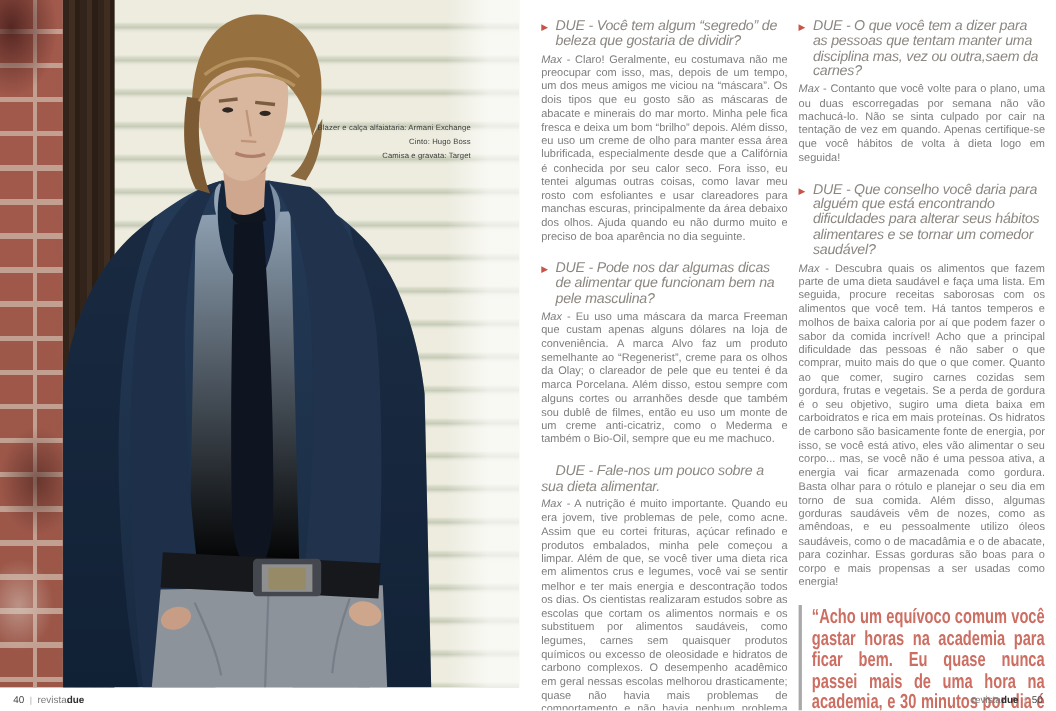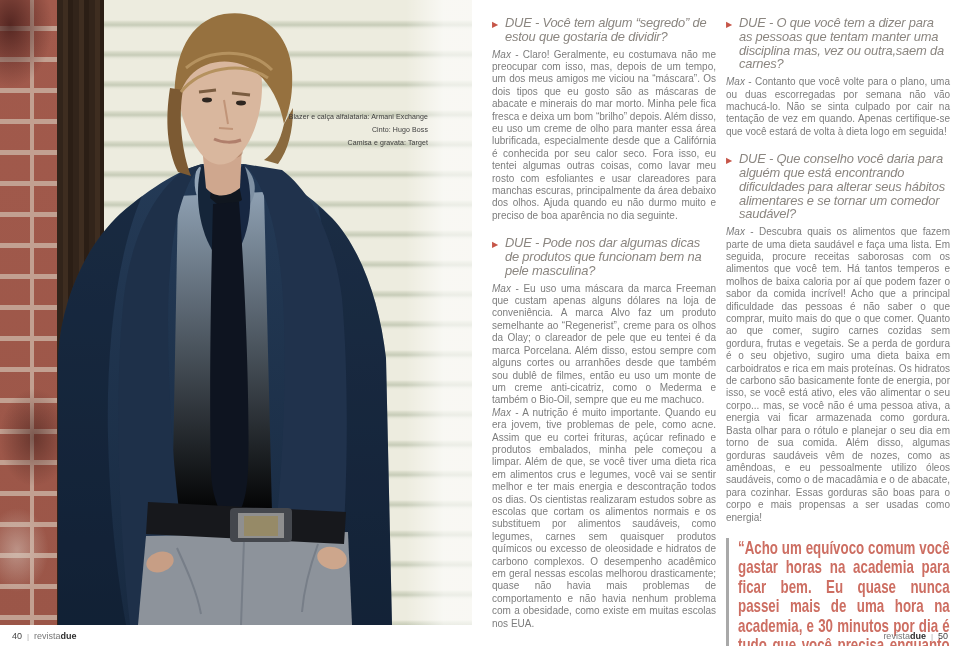--- a/index.html
+++ b/index.html
@@ -152,51 +152,54 @@
       <div>Blazer e calça alfaiataria: Armani Exchange</div>
       <div>Cinto: Hugo Boss</div>
       <div>Camisa e gravata: Target</div>
     </div>
   </div>
 
   <div class="col col1">
 
     <div class="question first">
       <span class="q-arrow">▶</span>
-      <span>DUE - Você tem algum “segredo” de estou que gostaria de dividir?</span>
+      <span>DUE - Você tem algum “segredo” de beleza que gostaria de dividir?</span>
     </div>
     <p class="answer">
       <em class="speaker">Max</em>
       <span>- Claro! Geralmente, eu costumava não me preocupar com isso, mas, depois de um tempo, um dos meus amigos me viciou na “máscara”. Os dois tipos que eu gosto são as máscaras de abacate e minerais do mar morto. Minha pele fica fresca e deixa um bom “brilho” depois. Além disso, eu uso um creme de olho para manter essa área lubrificada, especialmente desde que a Califórnia é conhecida por seu calor seco. Fora isso, eu tentei algumas outras coisas, como lavar meu rosto com esfoliantes e usar clareadores para manchas escuras, principalmente da área debaixo dos olhos. Ajuda quando eu não durmo muito e preciso de boa aparência no dia seguinte.</span>
     </p>
 
     <div class="question">
       <span class="q-arrow">▶</span>
-      <span>DUE - Pode nos dar algumas dicas de produtos que funcionam bem na pele masculina?</span>
+      <span>DUE - Pode nos dar algumas dicas de alimentar que funcionam bem na pele masculina?</span>
     </div>
     <p class="answer">
       <em class="speaker">Max</em>
       <span>- Eu uso uma máscara da marca Freeman que custam apenas alguns dólares na loja de conveniência. A marca Alvo faz um produto semelhante ao “Regenerist”, creme para os olhos da Olay; o clareador de pele que eu tentei é da marca Porcelana. Além disso, estou sempre com alguns cortes ou arranhões desde que também sou dublê de filmes, então eu uso um monte de um creme anti-cicatriz, como o Mederma e também o Bio-Oil, sempre que eu me machuco.</span>
     </p>
 
+    <div class="question no-arrow">
+      <span>DUE - Fale-nos um pouco sobre a sua dieta alimentar.</span>
+    </div>
     <p class="answer">
       <em class="speaker">Max</em>
       <span>- A nutrição é muito importante. Quando eu era jovem, tive problemas de pele, como acne. Assim que eu cortei frituras, açúcar refinado e produtos embalados, minha pele começou a limpar. Além de que, se você tiver uma dieta rica em alimentos crus e legumes, você vai se sentir melhor e ter mais energia e descontração todos os dias. Os cientistas realizaram estudos sobre as escolas que cortam os alimentos normais e os substituem por alimentos saudáveis, como legumes, carnes sem quaisquer produtos químicos ou excesso de oleosidade e hidratos de carbono complexos. O desempenho acadêmico em geral nessas escolas melhorou drasticamente; quase não havia mais problemas de comportamento e não havia nenhum problema com a obesidade, como existe em muitas escolas nos EUA.</span>
     </p>
   </div>
 
   <div class="col col2">
 
     <div class="question first">
       <span class="q-arrow">▶</span>
       <span>DUE - O que você tem a dizer para as pessoas que tentam manter uma disciplina mas, vez ou outra,saem da carnes?</span>
     </div>
     <p class="answer">
       <em class="speaker">Max</em>
-      <span>- Contanto que você volte para o plano, uma ou duas escorregadas por semana não vão machucá-lo. Não se sinta culpado por cair na tentação de vez em quando. Apenas certifique-se que você estará de volta à dieta logo em seguida!</span>
+      <span>- Contanto que você volte para o plano, uma ou duas escorregadas por semana não vão machucá-lo. Não se sinta culpado por cair na tentação de vez em quando. Apenas certifique-se que você hábitos de volta à dieta logo em seguida!</span>
     </p>
 
     <div class="question">
       <span class="q-arrow">▶</span>
       <span>DUE - Que conselho você daria para alguém que está encontrando dificuldades para alterar seus hábitos alimentares e se tornar um comedor saudável?</span>
     </div>
     <p class="answer">
       <em class="speaker">Max</em>
       <span>- Descubra quais os alimentos que fazem parte de uma dieta saudável e faça uma lista. Em seguida, procure receitas saborosas com os alimentos que você tem. Há tantos temperos e molhos de baixa caloria por aí que podem fazer o sabor da comida incrível! Acho que a principal dificuldade das pessoas é não saber o que comprar, muito mais do que o que comer. Quanto ao que comer, sugiro carnes cozidas sem gordura, frutas e vegetais. Se a perda de gordura é o seu objetivo, sugiro uma dieta baixa em carboidratos e rica em mais proteínas. Os hidratos de carbono são basicamente fonte de energia, por isso, se você está ativo, eles vão alimentar o seu corpo... mas, se você não é uma pessoa ativa, a energia vai ficar armazenada como gordura. Basta olhar para o rótulo e planejar o seu dia em torno de sua comida. Além disso, algumas gorduras saudáveis vêm de nozes, como as amêndoas, e eu pessoalmente utilizo óleos saudáveis, como o de macadâmia e o de abacate, para cozinhar. Essas gorduras são boas para o corpo e mais propensas a ser usadas como energia!</span>
     </p>

